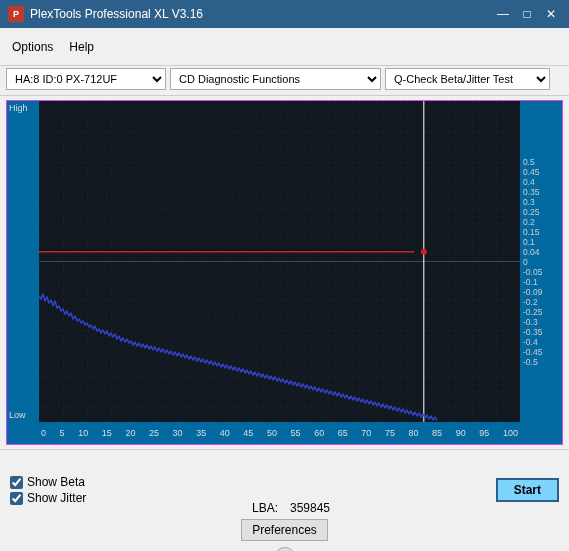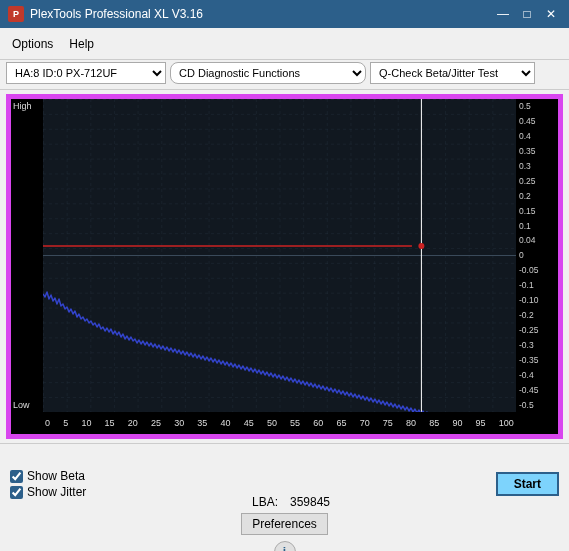--- a/index.html
+++ b/index.html
@@ -57,21 +57,21 @@
       display: flex;
       align-items: center;
       justify-content: center;
       font-size: 12px;
     }
 
     
     .menu-bar {
       background: #f0f0f0;
       border-bottom: 1px solid #ccc;
-      height: 32px;
+      height: 38px;
       display: flex;
       align-items: center;
       padding: 0 4px;
     }
     .menu-item {
       padding: 2px 8px;
       cursor: pointer;
       font-size: 12px;
     }
 
@@ -86,30 +86,30 @@
       gap: 4px;
     }
     .toolbar select {
       height: 22px;
       font-size: 11px;
       border: 1px solid #aaa;
       background: white;
       padding: 1px 4px;
     }
     .toolbar select:first-child { width: 160px; }
-    .toolbar select:nth-child(2) { width: 196px; border-radius: 8px; }
+    .toolbar select:nth-child(2) { width: 211px; }
     .toolbar select:nth-child(3) { width: 165px; }
 
     
     .chart-container {
-      background: #000000;
+      background: #0369a1;
       margin: 4px 6px;
       position: relative;
       height: 345px;
-      border: 5px solid #d946ef;
+      border: 1px solid #d946ef;
     }
 
     .chart-inner {
       position: absolute;
       top: 0; left: 32px; right: 42px; bottom: 22px;
       overflow: hidden;
     }
     .y-label-top {
       position: absolute;
       top: 2px;
@@ -323,35 +323,35 @@
           280,287 282,291 284,288 286,292 288,289 290,293 292,290 294,294 296,291 298,295
           300,292 302,296 304,293 306,297 308,294 310,298 312,295 314,299 316,296 318,300
           320,297 322,301 324,298 326,302 328,299 330,303 332,300 334,304 336,301 338,305
           340,302 342,306 344,303 346,307 348,304 350,308 352,305 354,309 356,306 358,310
           360,307 362,311 364,308 366,312 368,309 370,313 372,310 374,314 376,311 378,315
           380,312 382,316 384,313 386,317 388,314 390,318 392,315 394,319 396,316 398,320
         " fill="none" stroke="#3344cc" stroke-width="1.5" stroke-linejoin="round"></polyline>
     </svg>
   </div>
 
-  <div class="y-axis-right" style="right:0;top:0;bottom:22px;width:42px;position:absolute;font-size:8.5px;color:#ccc;padding-left:3px;display:flex;flex-direction:column;justify-content:space-between;padding-top:2px;padding-bottom:2px;">
+  <div class="y-axis-right" style="right:0;top:0;bottom:22px;width:42px;position:absolute;font-size:8.5px;color:#ccc;padding-left:3px;display:flex;flex-direction:column;justify-content:center;padding-top:2px;padding-bottom:2px;">
     <span>0.5</span>
     <span>0.45</span>
     <span>0.4</span>
     <span>0.35</span>
     <span>0.3</span>
     <span>0.25</span>
     <span>0.2</span>
     <span>0.15</span>
     <span>0.1</span>
     <span>0.04</span>
     <span>0</span>
     <span>-0.05</span>
     <span>-0.1</span>
-    <span>-0.10</span>
+    <span>-0.09</span>
     <span>-0.2</span>
     <span>-0.25</span>
     <span>-0.3</span>
     <span>-0.35</span>
     <span>-0.4</span>
     <span>-0.45</span>
     <span>-0.5</span>
   </div>
 
   <div class="x-axis">

